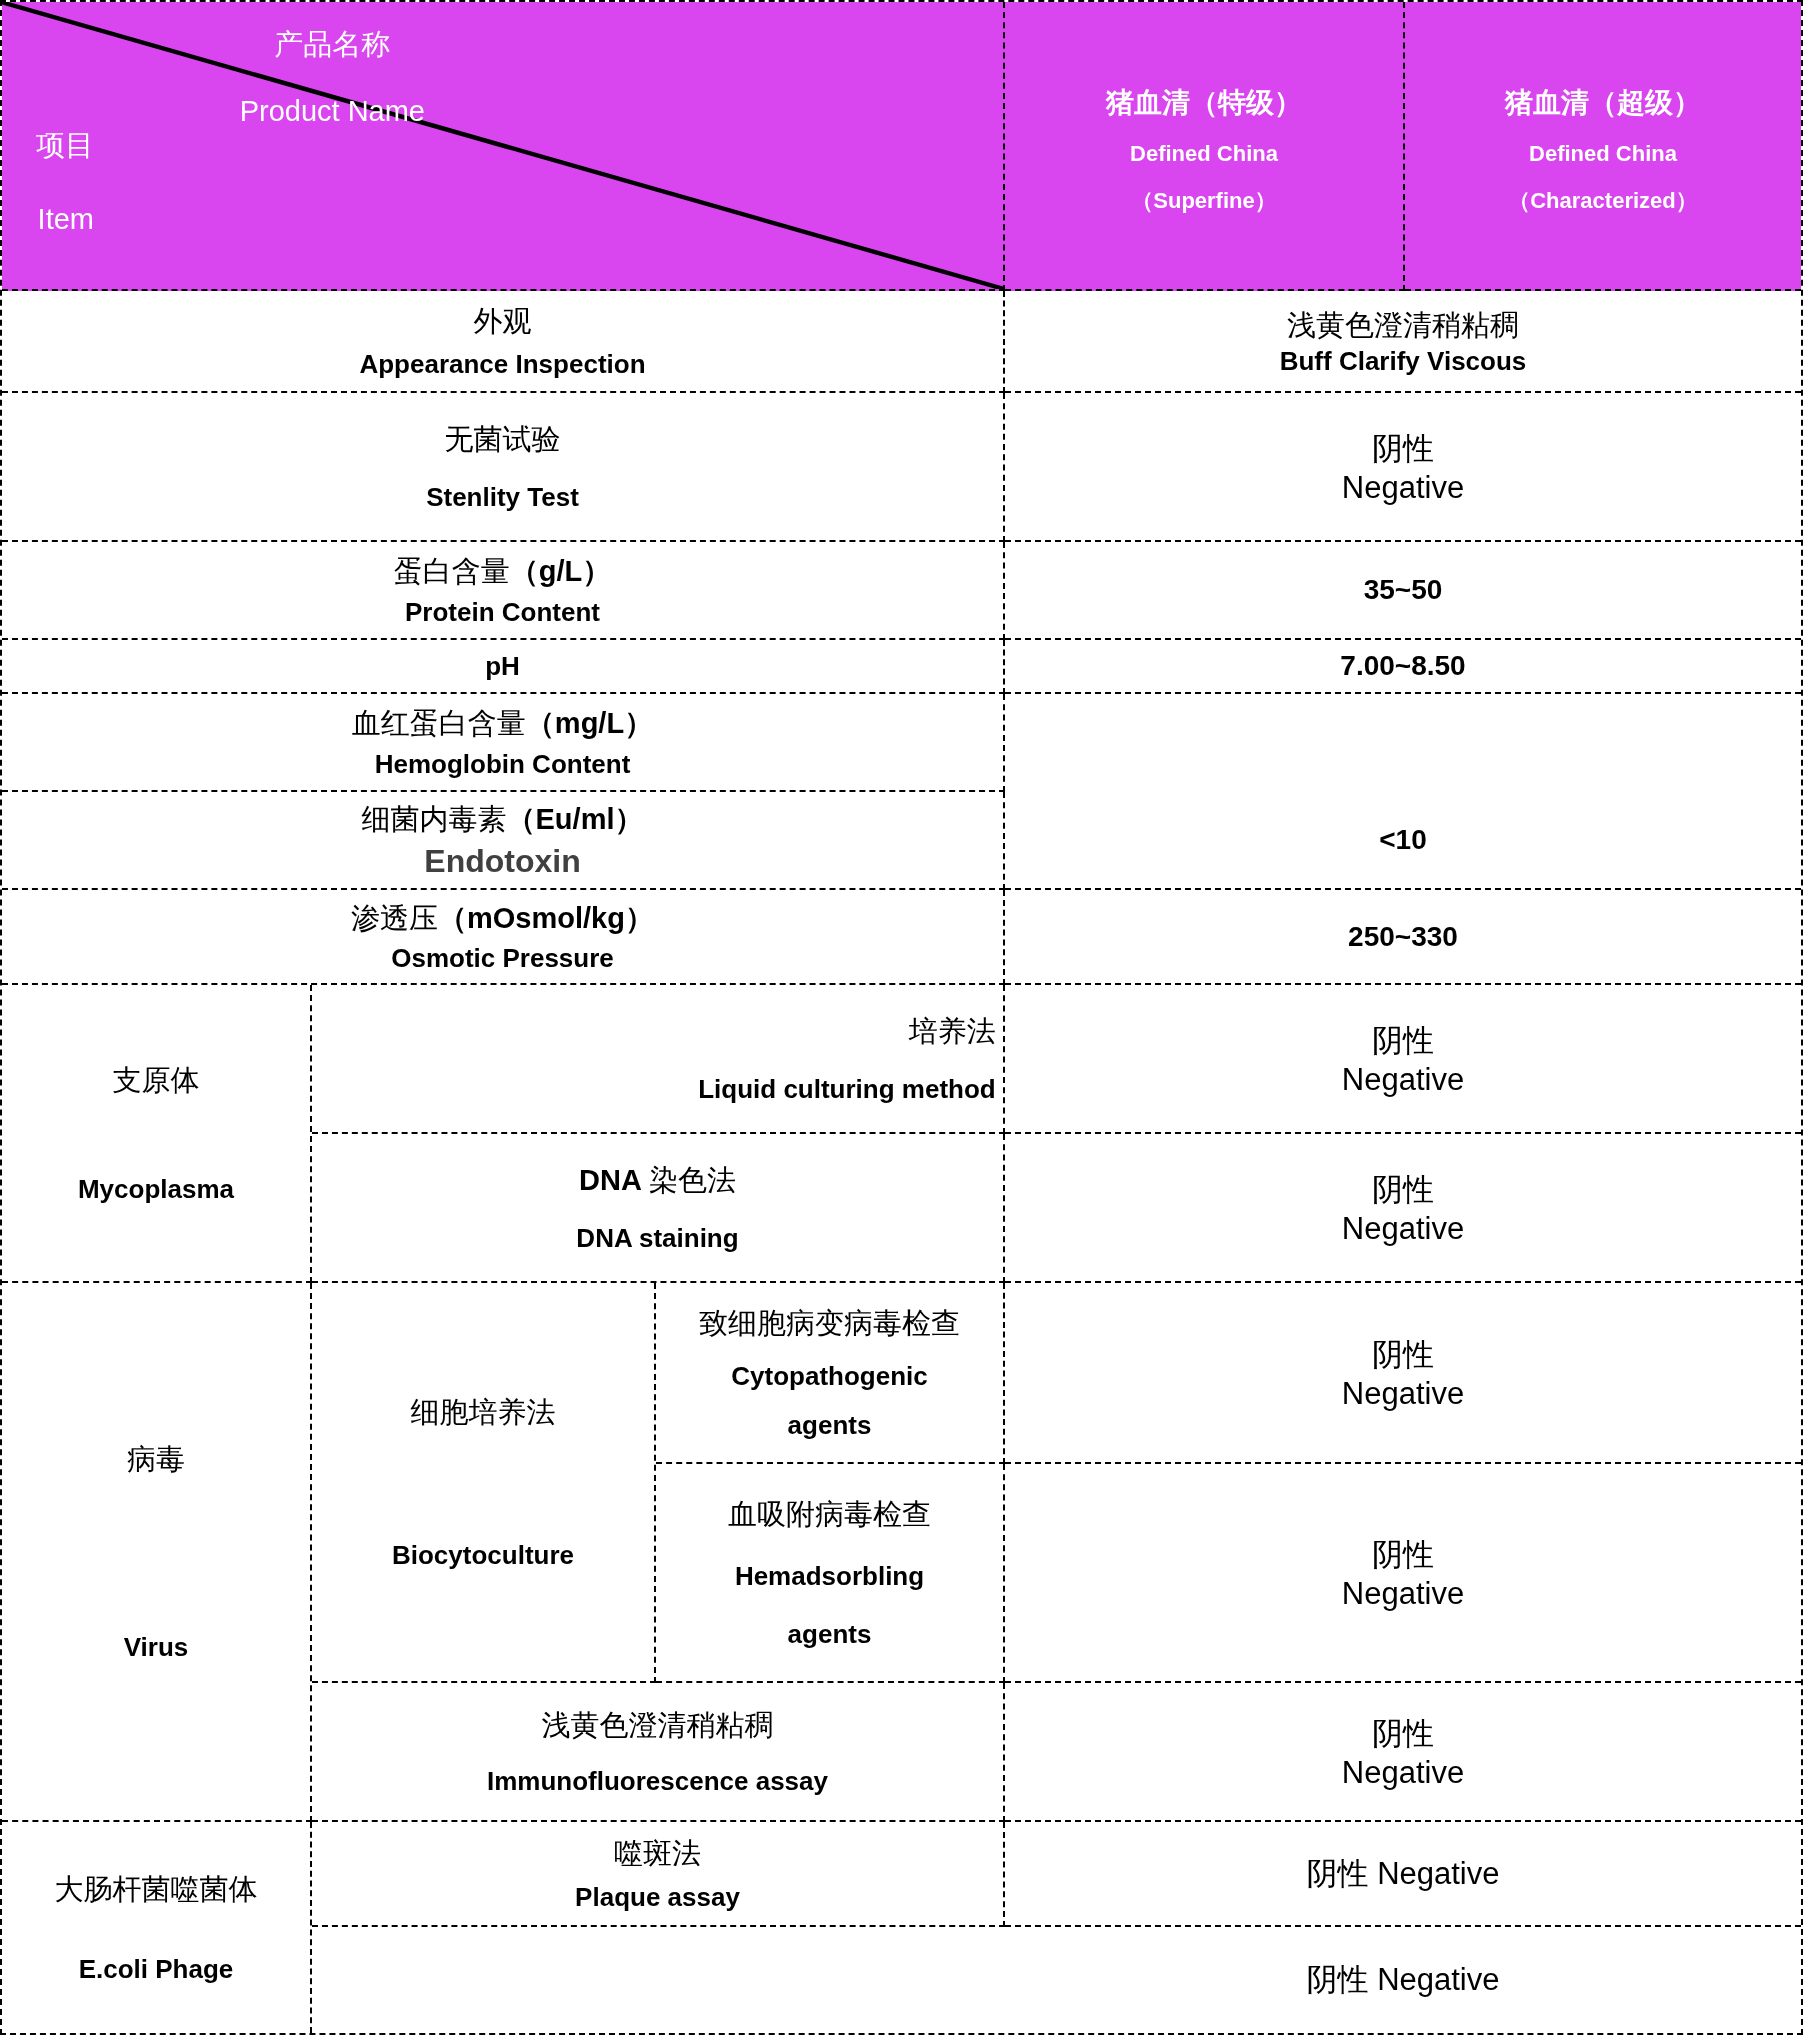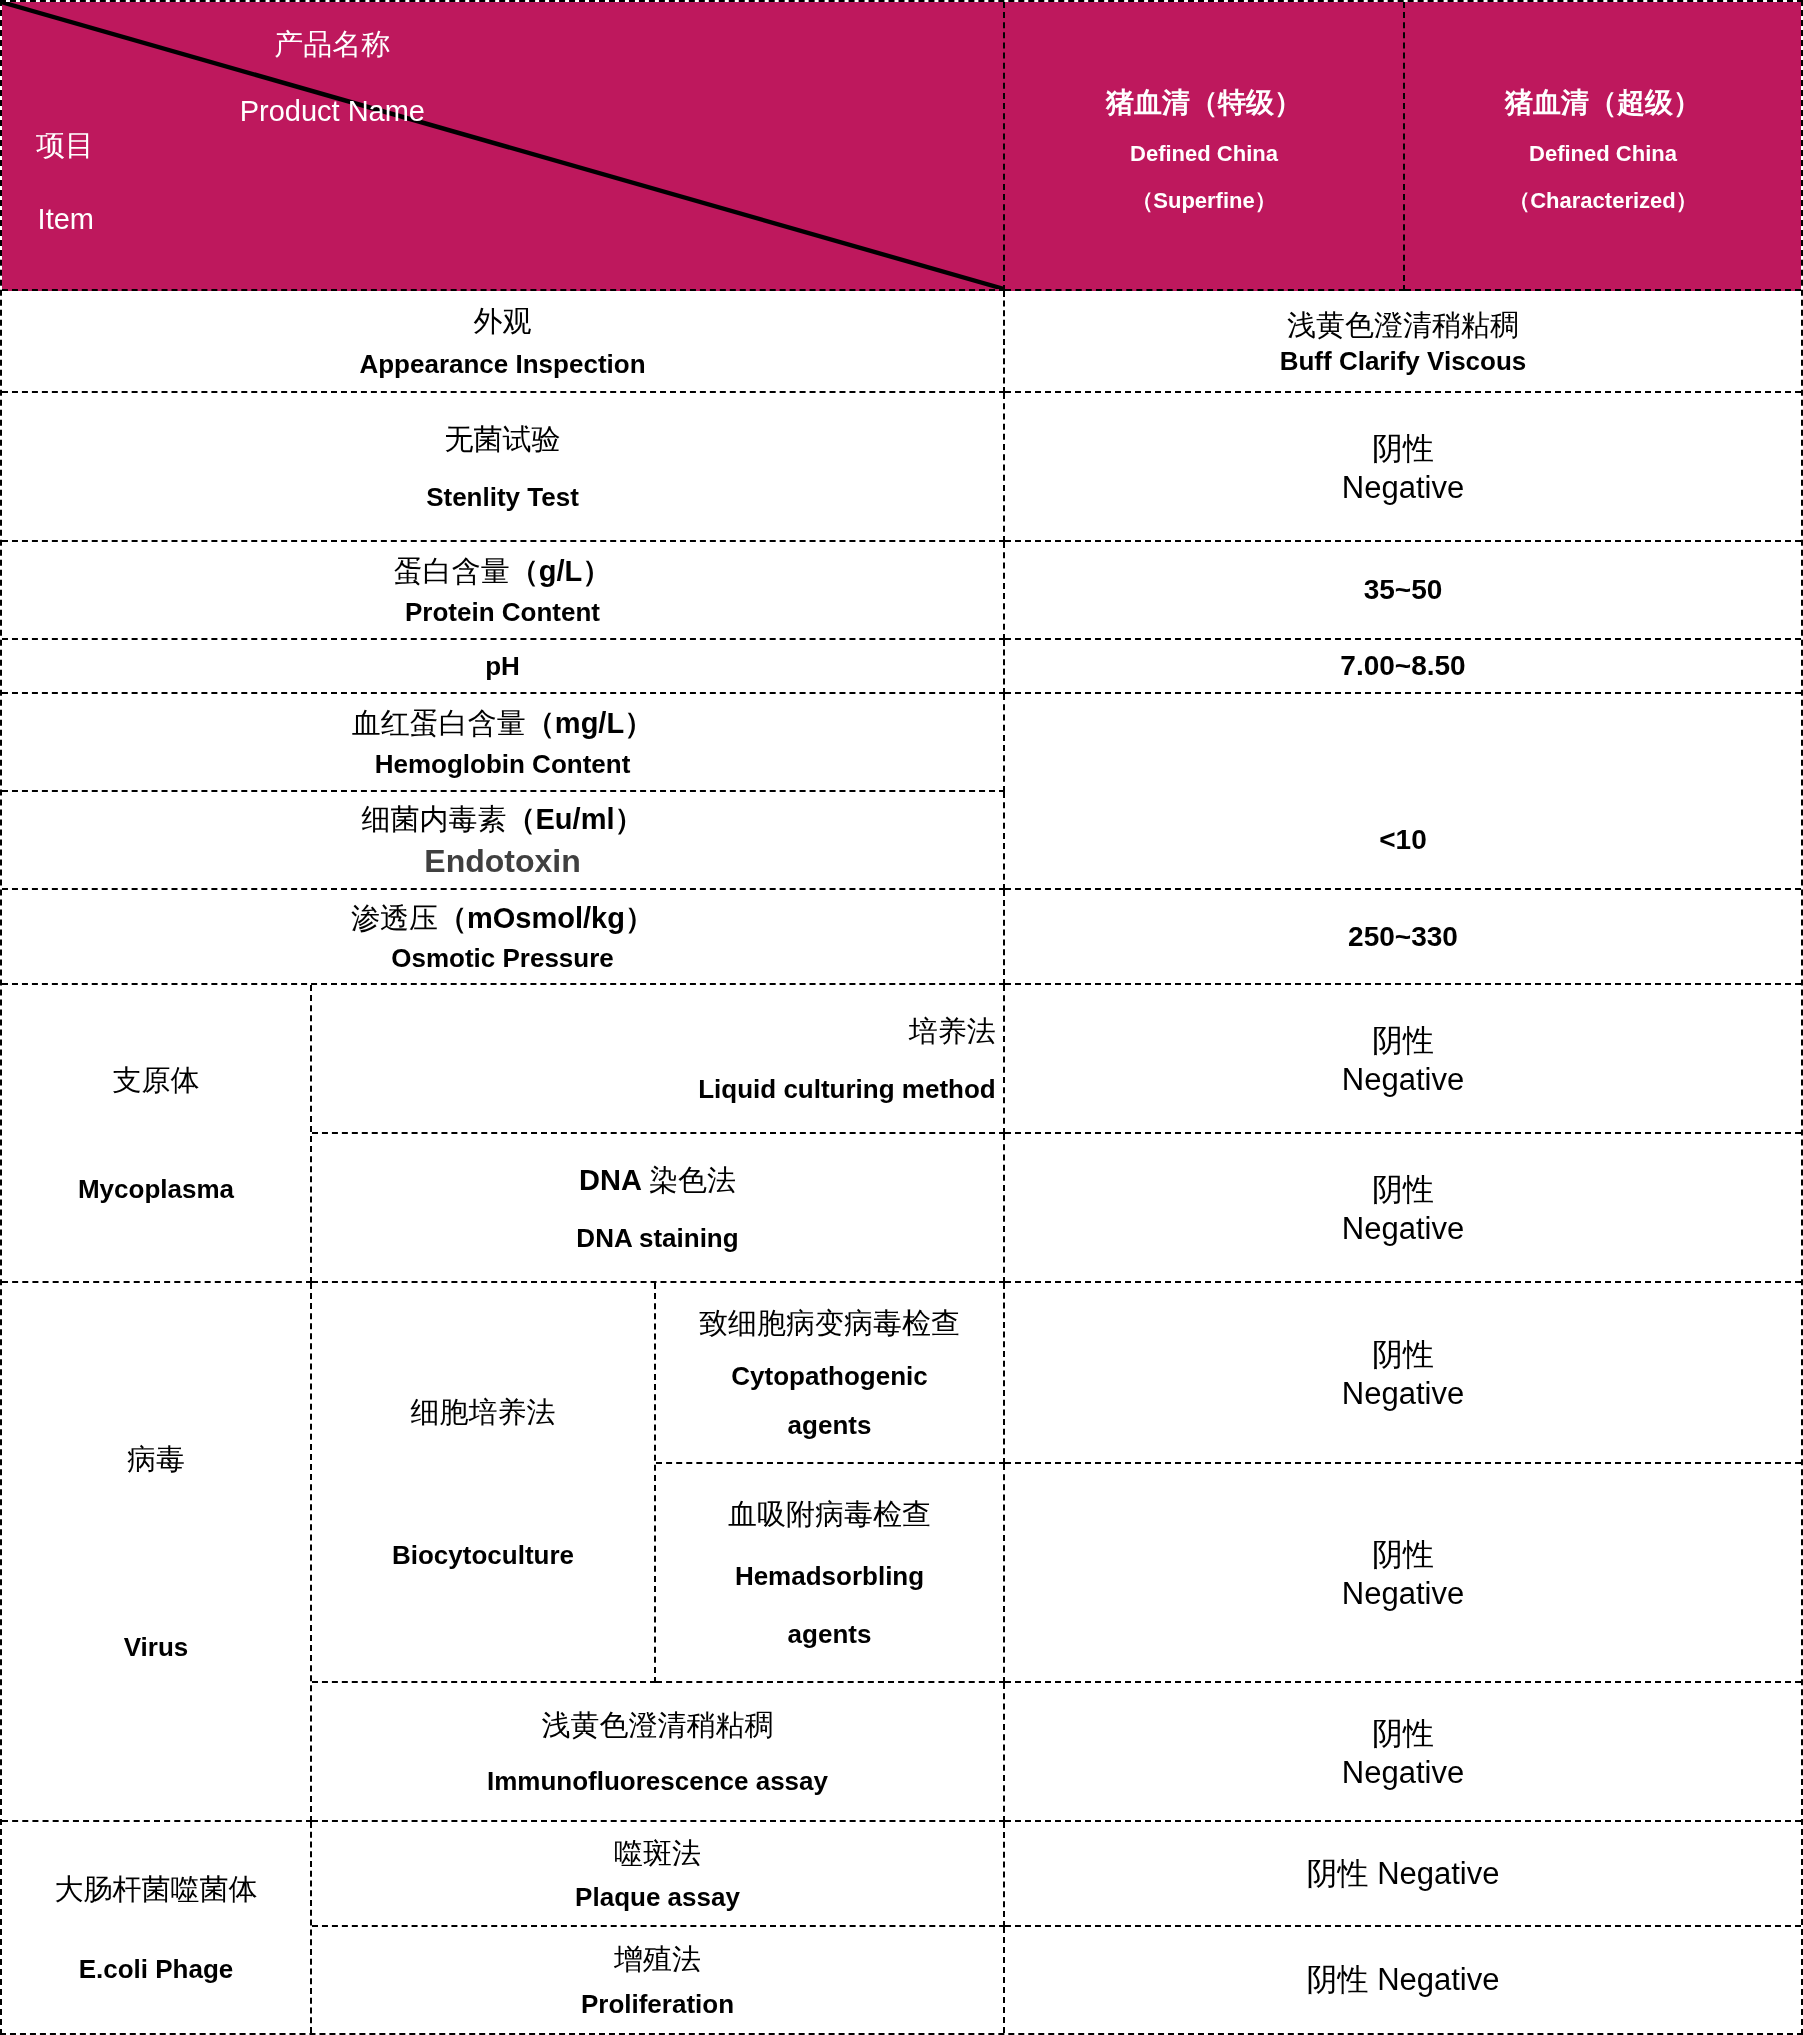--- a/index.html
+++ b/index.html
@@ -20,21 +20,21 @@
     border-right:2.9px dashed #000;
     border-bottom:2.9px dashed #000;
     display:flex; flex-direction:column;
     align-items:center; justify-content:space-evenly;
     text-align:center; padding:4.4px 7.3px; overflow:hidden;
   }
   .no-r { border-right:none;justify-content:center; }
   .no-b { border-bottom:none; }
   .center1 { justify-content:center; }
 
-  .hdr { background:#be185d; color:#fff; }
+  .hdr { background:#d946ef; color:#fff; }
 
   
   .diag { position:relative; padding:0; justify-content:flex-start; align-items:stretch; }
   .diag svg { position:absolute; top:0; left:0; width:100%; height:100%; }
   .diag-top { position:absolute; top:8.8px; left:0; width:66%; text-align:center;
               font-size:29px; line-height:67px; font-weight:400; }
   .diag-bottom { position:absolute; bottom:33px; left:34px; text-align:right;
                  font-size:29px; line-height:74px; font-weight:400; }
 
   .prod { justify-content:center; gap:19px; padding-top:13px; }
@@ -193,23 +193,19 @@
       <div class="zh">大肠杆菌噬菌体</div>
       <div class="en">E.coli Phage</div>
     </div>
     <div class="c" style="grid-area:14/2/15/4;">
       <div class="zh">噬斑法</div>
       <div class="en">Plaque assay</div>
     </div>
     <div class="c center1 no-r" style="grid-area:14/4/15/6;">
       <div class="neg">阴性 Negative</div>
     </div>
-    <div class="c no-b" style="grid-area:15/2/16/4;">
-      <div class="zh">增殖法</div>
-      <div class="en">Proliferation</div>
-    </div>
     <div class="c center1 no-r no-b" style="grid-area:15/4/16/6;">
       <div class="neg">阴性 Negative</div>
     </div>
 
   </div>
 </div>
 
 
 </body></html>

